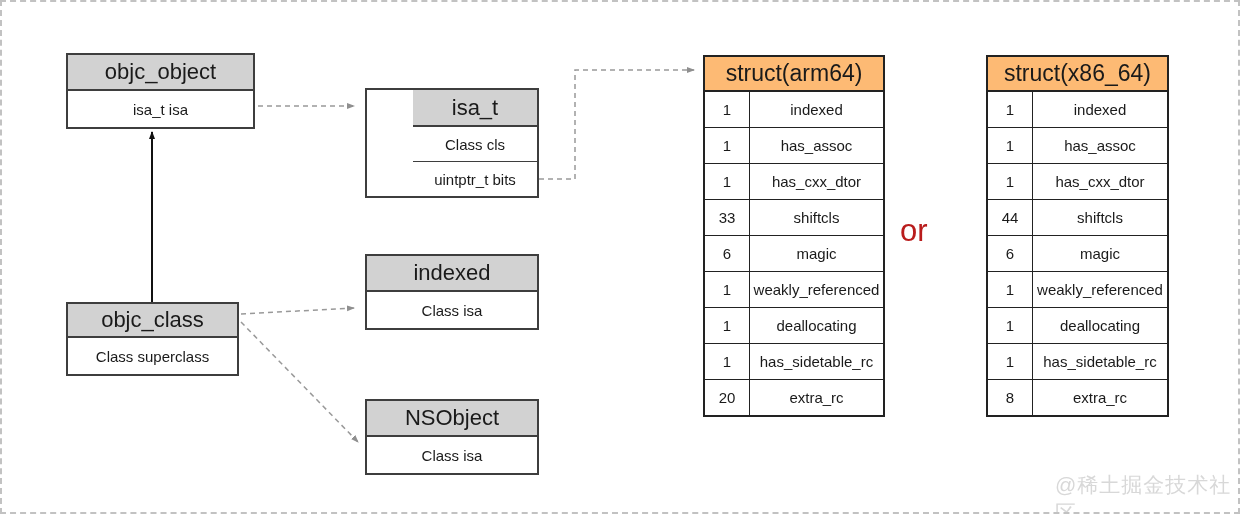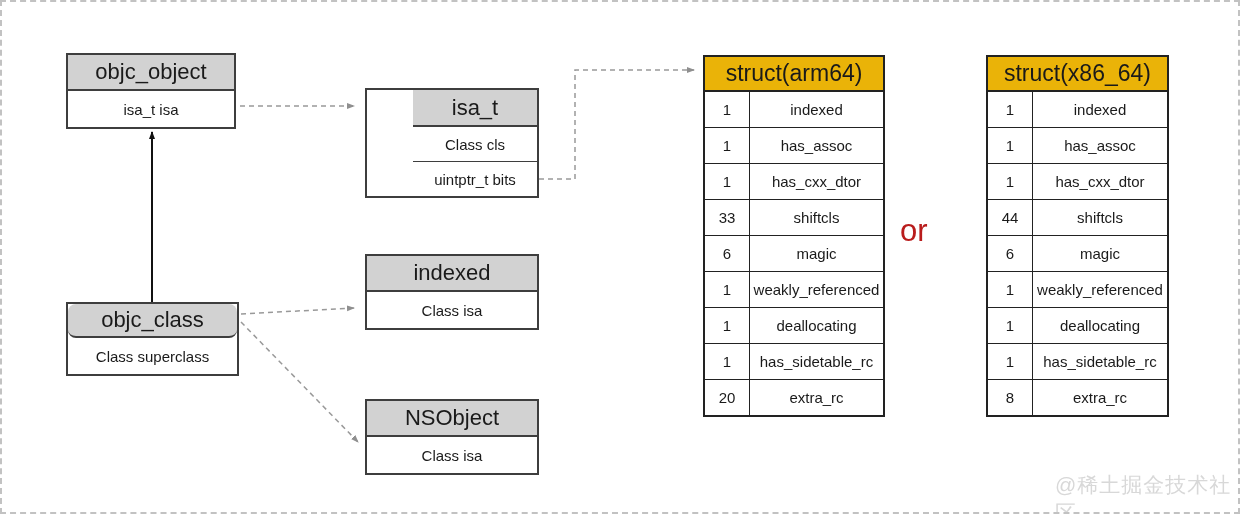--- a/index.html
+++ b/index.html
@@ -17,21 +17,21 @@
   
   .box{position:absolute;box-sizing:border-box;border:2px solid #3e3e3e;background:#fff;text-align:center;}
   .box-header{background:#d2d2d2;border-bottom:2px solid #3e3e3e;font-size:22px;height:34px;
               display:flex;align-items:center;justify-content:center;}
   .box-row{font-size:15px;height:36px;display:flex;align-items:center;justify-content:center;
            border-bottom:1.6px solid #3e3e3e;}
   .box-row:last-child{border-bottom:none;}
   .box.slim .box-row{height:34px;}
   
   .struct-table{position:absolute;box-sizing:border-box;border:2px solid #222;background:#fff;}
-  .t-header{height:33px;background:#eab308;border-bottom:2px solid #222;font-size:23px;
+  .t-header{height:33px;background:#fdba74;border-bottom:2px solid #222;font-size:23px;
             display:flex;align-items:center;justify-content:center;}
   .t-row{display:flex;height:35px;border-bottom:1.6px solid #222;}
   .t-row:last-child{border-bottom:none;}
   .t-val{width:44px;border-right:1.6px solid #222;display:flex;align-items:center;justify-content:center;font-size:15px;}
   .t-label{flex:1;display:flex;align-items:center;justify-content:center;font-size:15px;}
   .or-label{position:absolute;left:898px;top:211px;font-size:31px;color:#b91c1c;}
   .watermark{position:absolute;left:1053px;top:469px;font-size:21px;color:#d8d8d8;letter-spacing:1px;}
 </style>
 </head>
 <body>
@@ -47,21 +47,21 @@
         <path d="M0,0 L8,3 L0,6 z" fill="#8f8f8f"></path>
       </marker>
     </defs>
     <line x1="150" y1="300" x2="150" y2="130" stroke="#111" stroke-width="2" marker-end="url(#arrow-black)"></line>
     <line x1="238" y1="104" x2="352" y2="104" stroke="#999" stroke-width="1.5" stroke-dasharray="5 4" marker-end="url(#arrow-gray)"></line>
     <path d="M537,177 L573,177 L573,68 L692,68" fill="none" stroke="#999" stroke-width="1.5" stroke-dasharray="5 4" marker-end="url(#arrow-gray)"></path>
     <line x1="239" y1="312" x2="352" y2="306" stroke="#999" stroke-width="1.5" stroke-dasharray="5 4" marker-end="url(#arrow-gray)"></line>
     <line x1="239" y1="320" x2="356" y2="440" stroke="#999" stroke-width="1.5" stroke-dasharray="5 4" marker-end="url(#arrow-gray)"></line>
   </svg>
 
-  <div class="box" style="left:64px;top:51px;width:170px;">
+  <div class="box" style="left:64px;top:51px;width:189px;">
     <div class="box-header">objc_object</div>
     <div class="box-row">isa_t isa</div>
   </div>
 
   <div class="box slim" style="left:363px;top:86px;width:174px;padding-left:46px;">
     <div class="box-header" style="height:35px;">isa_t</div>
     <div class="box-row">Class cls</div>
     <div class="box-row">uintptr_t bits</div>
   </div>
 
@@ -69,21 +69,21 @@
     <div class="box-header">indexed</div>
     <div class="box-row">Class isa</div>
   </div>
 
   <div class="box" style="left:363px;top:397px;width:174px;">
     <div class="box-header">NSObject</div>
     <div class="box-row">Class isa</div>
   </div>
 
   <div class="box" style="left:64px;top:300px;width:173px;">
-    <div class="box-header" style="height:32px;border-radius:8px;">objc_class</div>
+    <div class="box-header" style="height:32px;">objc_class</div>
     <div class="box-row">Class superclass</div>
   </div>
 
   <div class="struct-table" style="left:701px;top:53px;width:182px;">
     <div class="t-header">struct(arm64)</div>
     <div class="t-row">
       <div class="t-val">1</div>
       <div class="t-label">indexed</div>
     </div>
     <div class="t-row">

